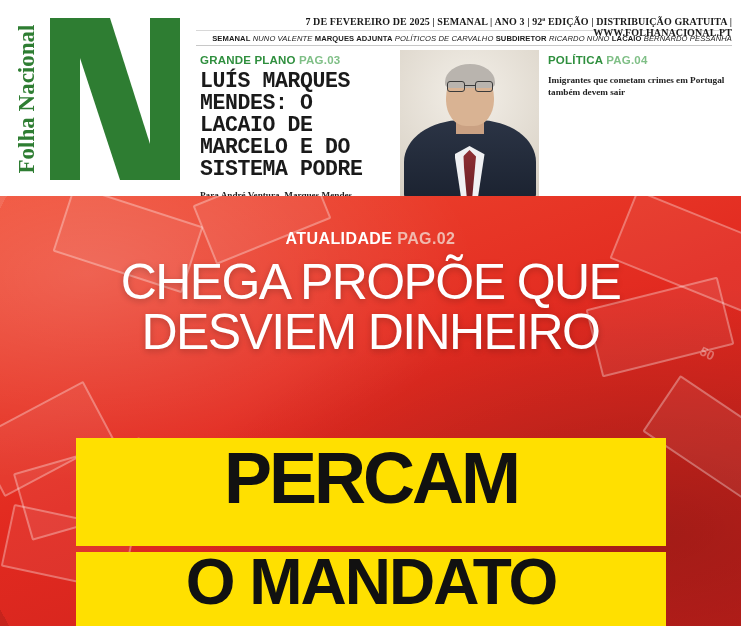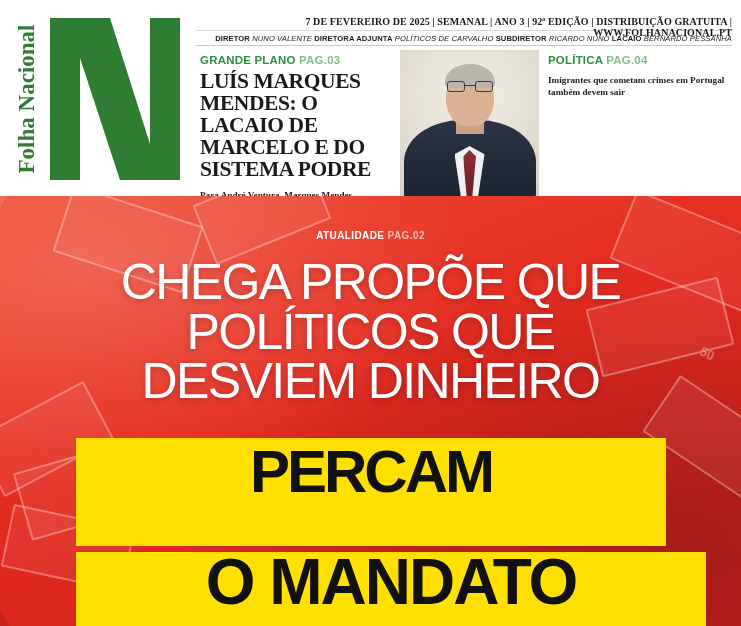--- a/index.html
+++ b/index.html
@@ -113,21 +113,21 @@
   }
   .kicker {
     font-size: 11.5px;
     font-weight: 700;
     letter-spacing: 0.2px;
     margin-bottom: 5px;
   }
   .kicker .k-main { color: #2f8f3e; }
   .kicker .k-pag { color: #7fbf86; font-weight: 700; }
   .teaser-head {
-    font-family: Liberation Serif, serif;
+    font-family: Liberation Mono, monospace;
     font-weight: 700;
     font-size: 21.5px;
     line-height: 1.02;
     color: #1a1a1a;
     letter-spacing: -0.4px;
     text-transform: uppercase;
   }
   .teaser-sub {
     margin-top: 9px;
     font-family: "Liberation Serif", serif;
@@ -287,21 +287,21 @@
     font-size: 13px;
     color: rgba(255,255,255,0.34);
   }
   .feature .note-num.b { left: 700px; top: 150px; transform: rotate(26deg); }
 
   .feature-kicker {
     position: absolute;
     left: 0; top: 34px;
     width: 741px;
     text-align: center;
-    font-size: 10px;
+    font-size: 16px;
     font-weight: 700;
     letter-spacing: 0.4px;
   }
   .feature-kicker .k-main { color: #ffffff; }
   .feature-kicker .k-pag { color: #f0b9ae; }
 
   .feature-head {
     position: absolute;
     left: 0; top: 62px;
     width: 741px;
@@ -319,33 +319,33 @@
   .feature-head .l2 { display: block; }
   .feature-head .l3 { display: block; }
 
   .band {
     position: absolute;
     left: 76px;
     width: 590px;
     background: #ffe000;
   }
   .band.b1 { top: 242px; height: 108px; }
-  .band.b2 { top: 356px; height: 74px; padding-left: 40px; }
+  .band.b2 { top: 356px; height: 74px; }
   .band-text {
     position: absolute;
     left: 0; right: 0;
     text-align: center;
     color: #111111;
     font-family: "Liberation Sans", sans-serif;
     font-weight: 700;
     text-transform: uppercase;
   }
   .band.b1 .band-text {
     top: 4px;
-    font-size: 60px;
+    font-size: 72px;
     line-height: 1;
     letter-spacing: -3px;
   }
   .band.b2 .band-text {
     top: -2px;
     font-size: 64px;
     line-height: 1;
     letter-spacing: -2px;
   }
 </style>
@@ -366,23 +366,23 @@
         <polygon points="34,4 64,4 104,130 104,166 74,166 34,44" fill="#2e7d32"></polygon>
       </svg>
     </div>
   </div>
 
   <div class="rule-top"></div>
 
   <div class="dateline">7 DE FEVEREIRO DE 2025 | SEMANAL | ANO 3 | 92ª EDIÇÃO | DISTRIBUIÇÃO GRATUITA | WWW.FOLHANACIONAL.PT</div>
 
   <div class="staffline">
-    <span class="lbl">DIRETOR</span>
+    <span class="lbl">SEMANAL</span>
     <span class="nm">NUNO VALENTE</span>
-    <span class="lbl">DIRETORA ADJUNTA</span>
+    <span class="lbl">MARQUES ADJUNTA</span>
     <span class="nm">POLÍTICOS DE CARVALHO</span>
     <span class="lbl">SUBDIRETOR</span>
     <span class="nm">RICARDO NUNO</span>
     <span class="lbl">LACAIO</span>
     <span class="nm">BERNARDO PESSANHA</span>
   </div>
 
   <div class="rule-mid"></div>
 
   <div class="teaser-left">
@@ -438,21 +438,20 @@
 
   <div class="note-num b">50</div>
 
   <div class="feature-kicker">
     <span class="k-main">ATUALIDADE</span>
     <span class="k-pag">PAG.02</span>
   </div>
 
   <div class="feature-head">
     <span class="l1">CHEGA PROPÕE QUE</span>
-    <span class="l2">POLÍTICOS QUE</span>
     <span class="l3">DESVIEM DINHEIRO</span>
   </div>
 
   <div class="band b1">
     <div class="band-text">PERCAM</div>
   </div>
   <div class="band b2">
     <div class="band-text">O MANDATO</div>
   </div>
 </div>

